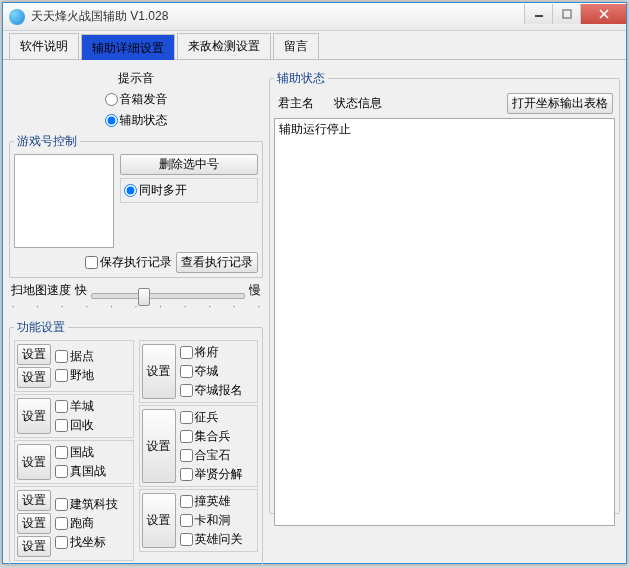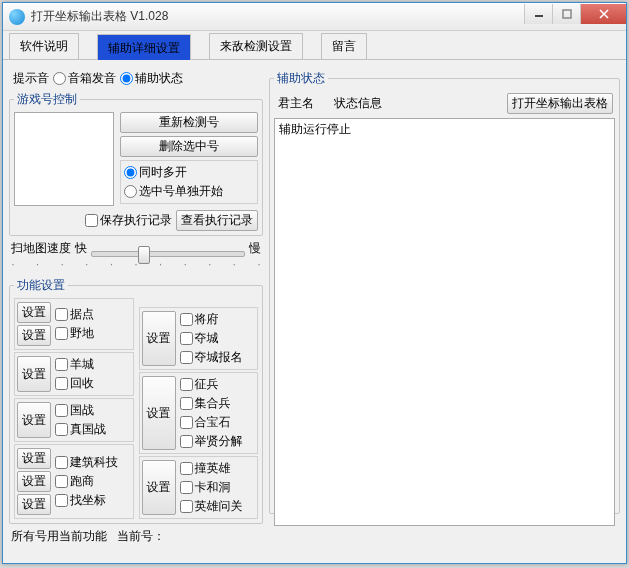--- a/index.html
+++ b/index.html
@@ -8,21 +8,21 @@
 .window { width: 625px; height: 562px; margin: 2px; background: #f0f0f0; border: 1px solid #3a8ccc; box-shadow: 0 0 4px rgba(0,0,0,0.3); }
 
 .title-bar { height: 28px; background: linear-gradient(#fdfdfd, #eaeaea); display: flex; align-items: center; border-bottom: 1px solid #d0d0d0; }
 .title-bar .ico { width: 16px; height: 16px; margin: 0 6px; border-radius: 50%; background: radial-gradient(circle at 30% 30%, #7fd4ff, #1a8ad6); }
 .title-bar .title { flex: 1; color: #333; }
 .wbtns { display: flex; height: 20px; margin-top: -6px; }
 .wbtn { width: 28px; height: 20px; display: flex; align-items: center; justify-content: center; border-left: 1px solid #c8c8c8; background: linear-gradient(#f8f8f8,#e4e4e4); }
 .wbtn.close { width: 46px; background: linear-gradient(#e57a73,#c94b40); color: #fff; }
 .wbtn svg { display: block; }
 
-.tabs { display: flex; padding: 2px 6px 0 6px; border-bottom: 1px solid #c0c0c0; background: #f0f0f0; gap: 16px; }
+.tabs { display: flex; padding: 2px 6px 0 6px; border-bottom: 1px solid #c0c0c0; background: #f0f0f0; }
 .tab { padding: 4px 10px 3px; border: 1px solid #c0c0c0; border-bottom: none; margin-right: 2px; background: #f0f0f0; cursor: default; }
 .tab.active { background: #1d4ed8; position: relative; top: 1px; padding-top: 5px; }
 
 .body { display: flex; padding: 6px; gap: 6px; }
 .col-left { width: 254px; }
 .col-right { flex: 1; }
 
 .label { display: inline-block; }
 .row { display: flex; align-items: center; gap: 4px; }
 
@@ -35,38 +35,38 @@
 .list { width: 100px; height: 94px; background: #fff; border: 1px solid #aaa; }
 
 input[type=radio], input[type=checkbox] { vertical-align: middle; margin-right: 2px; }
 label { vertical-align: middle; }
 
 .slider-wrap { display: flex; align-items: flex-end; gap: 4px; padding: 4px 2px 0; }
 .slider { flex: 1; height: 6px; background: #ddd; border: 1px solid #aaa; border-radius: 2px; position: relative; }
 .slider .thumb { position: absolute; left: 30%; top: -6px; width: 12px; height: 18px; background: linear-gradient(#fff,#ddd); border: 1px solid #888; border-radius: 2px; }
 .ticks { display:flex; justify-content:space-between; padding:0 2px 2px; color:#888; font-size:8px; }
 
-.grid2 { display: flex; gap: 5px; align-items: flex-end; }
+.grid2 { display: flex; gap: 5px; }
 .gcol { flex: 1; display: flex; flex-direction: column; gap: 2px; }
 .grp { border: 1px solid #d0d0d0; padding: 3px 2px; display: flex; gap: 4px; align-items: center; }
 .grp .opts { display: flex; flex-direction: column; gap: 2px; }
 .vbtn { writing-mode: horizontal-tb; width: 34px; height: auto; align-self: stretch; display:flex; align-items:center; justify-content:center; }
 
 .status-fs { height: 444px; position: relative; }
 .status-head { display: flex; align-items: center; gap: 20px; padding: 2px 2px 4px 4px; }
 .status-head .open-btn { margin-left: auto; }
 .status-box { background: #fff; border: 1px solid #aaa; height: 408px; padding: 2px 4px; overflow: auto; }
 </style>
 </head>
 <body>
 
 <div class="window">
   <div class="title-bar">
     <div class="ico"></div>
-    <div class="title">打开坐标输出表格 V1.028</div>
+    <div class="title">天天烽火战国辅助 V1.028</div>
     <div class="wbtns">
       <div class="wbtn">
           <svg width="10" height="10">
             <line x1="1" y1="7" x2="9" y2="7" stroke="#444" stroke-width="2"></line>
           </svg>
         </div>
       <div class="wbtn">
           <svg width="10" height="10">
             <rect x="1" y="1" width="8" height="8" fill="none" stroke="#888" stroke-width="1.5"></rect>
           </svg>
@@ -82,36 +82,34 @@
 
   <div class="tabs">
     <div class="tab">软件说明</div>
     <div class="tab active">辅助详细设置</div>
     <div class="tab">来敌检测设置</div>
     <div class="tab">留言</div>
   </div>
 
   <div class="body">
     <div class="col-left">
-      <div class="row" style="padding:4px 4px 0;">
+      <div class="row" style="padding:4px 4px 0;flex-direction:column;">
         <span class="label">提示音</span>
         <label><input type="radio" name="snd" style=""><span>音箱发音</span></label>
         <label><input type="radio" name="snd" checked="" style=""><span>辅助状态</span></label>
       </div>
 
       <fieldset>
         <legend>游戏号控制</legend>
         <div style="display:flex; gap:6px;">
           <div class="list"></div>
           <div style="display:flex; flex-direction:column; gap:3px; flex:1;">
-            <div class="btn wide">重新检测号</div>
             <div class="btn wide">删除选中号</div>
             <div style="border:1px solid #d0d0d0; padding:3px; display:flex; flex-direction:column; gap:2px;">
               <label><input type="radio" name="ac" checked="" style=""><span>同时多开</span></label>
-              <label><input type="radio" name="ac" style=""><span>选中号单独开始</span></label>
             </div>
           </div>
         </div>
         <div class="row" style="margin-top:4px; justify-content:flex-end;">
           <label><input type="checkbox" style=""><span>保存执行记录</span></label>
           <div class="btn wide">查看执行记录</div>
         </div>
       </fieldset>
 
       <div class="slider-wrap">

